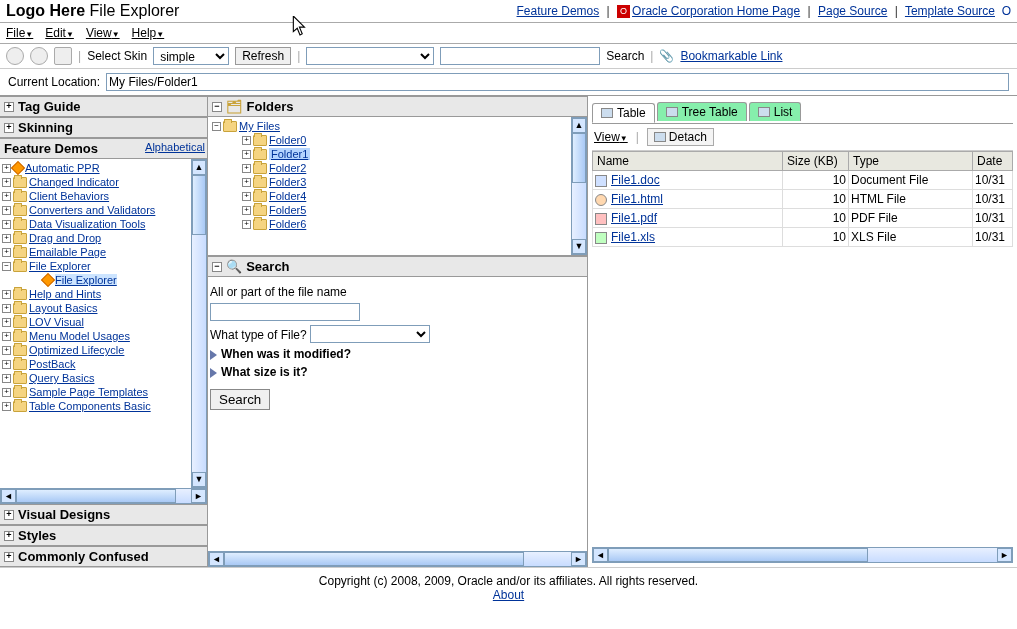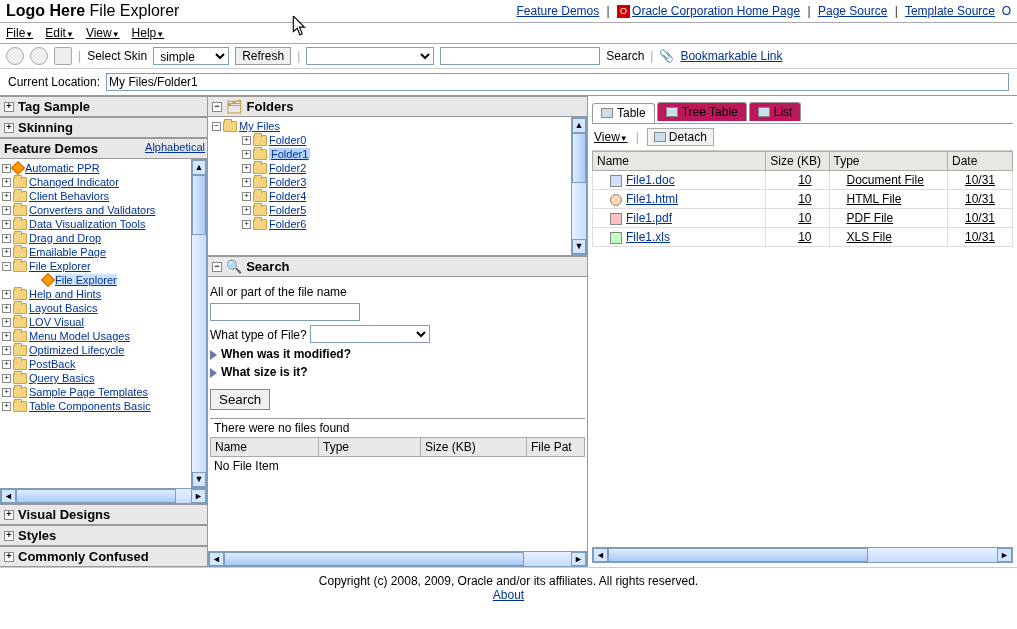--- a/index.html
+++ b/index.html
@@ -183,21 +183,21 @@
   .results-empty { padding: 2px 4px; font-size: 12px; }
   .right-col {
     flex: 1; display: flex; flex-direction: column; padding: 4px;
   }
   .tabs-row {
     display: flex; gap: 2px; align-items: center; border-bottom: 1px solid #999;
     height: 24px;
   }
   .tab {
     border: 1px solid #999; border-bottom: none;
-    padding: 2px 8px; background: #be185d; font-size: 12px;
+    padding: 2px 8px; background: #86efac; font-size: 12px;
     display: inline-flex; align-items: center; gap: 4px; cursor: pointer;
     border-radius: 3px 3px 0 0;
   }
   .tab.active { background: #fff; border-bottom: 1px solid #fff; position: relative; top: 1px; font-weight: normal; }
   .tab-icon { width: 12px; height: 10px; border: 1px solid #888; background: #cde; display: inline-block; }
   .sub-toolbar {
     display: flex; align-items: center; gap: 8px;
     padding: 4px 2px; border-bottom: 1px solid #ccc; font-size: 12px;
   }
   .detach-btn {
@@ -206,21 +206,21 @@
   }
   .data-table-wrap { flex: 1; overflow: hidden; display: flex; flex-direction: column; }
   table.data-table {
     border-collapse: collapse; width: 100%; font-size: 12px;
   }
   table.data-table th {
     background: #e8e8e0; border: 1px solid #aaa; padding: 2px 4px;
     text-align: left; font-weight: normal;
   }
   table.data-table td {
-    border: 1px solid #ddd; padding: 2px 17px; text-decoration: underline;
+    border: 1px solid #ddd; padding: 2px 2px;
   }
   table.data-table td.num { text-align: right; }
   .file-ico {
     width: 12px; height: 12px; display: inline-block;
     border: 1px solid #888; background: #fff; margin-right: 4px;
     vertical-align: middle;
   }
   .file-ico.doc { background: #cfe0ff; }
   .file-ico.html { background: #ffd8b0; border-radius: 50%; }
   .file-ico.pdf { background: #ffc0c0; }
@@ -292,21 +292,21 @@
 <div class="loc-bar">
   <span>Current Location:</span>
   <input type="text" value="My Files/Folder1" style="">
 </div>
 
 <div class="main">
 
   <div class="left-nav">
     <div class="panel-header">
       <span class="expander">+</span>
-      <span>Tag Sample</span>
+      <span>Tag Guide</span>
     </div>
     <div class="panel-header">
       <span class="expander">+</span>
       <span>Skinning</span>
     </div>
     <div class="panel-header fd-header">
       <span>Feature Demos</span>
       <a class="alpha-link">Alphabetical</a>
     </div>
     <div style="flex:1; display:flex; overflow:hidden;">
@@ -503,30 +503,20 @@
           <span>What type of File?</span>
           <select style="width:120px;"><option></option></select>
         </div>
         <div class="row disc">
           <span class="disc-arrow"></span><span>When was it modified?</span>
         </div>
         <div class="row disc">
           <span class="disc-arrow"></span><span>What size is it?</span>
         </div>
         <button class="search-btn">Search</button>
-        <div class="results-area">
-          <div class="results-msg">There were no files found</div>
-          <div class="results-table-head">
-            <div class="rth-name">Name</div>
-            <div class="rth-type">Type</div>
-            <div class="rth-size">Size (KB)</div>
-            <div class="rth-path">File Pat</div>
-          </div>
-          <div class="results-empty">No File Item</div>
-        </div>
       </div>
       <div class="fill-space"></div>
       <div class="h-scroll">
         <div class="arrow-btn">◄</div>
         <div class="track">
             <div class="thumb" style="left:0; width:300px;"></div>
           </div>
         <div class="arrow-btn">►</div>
       </div>
     </div>

